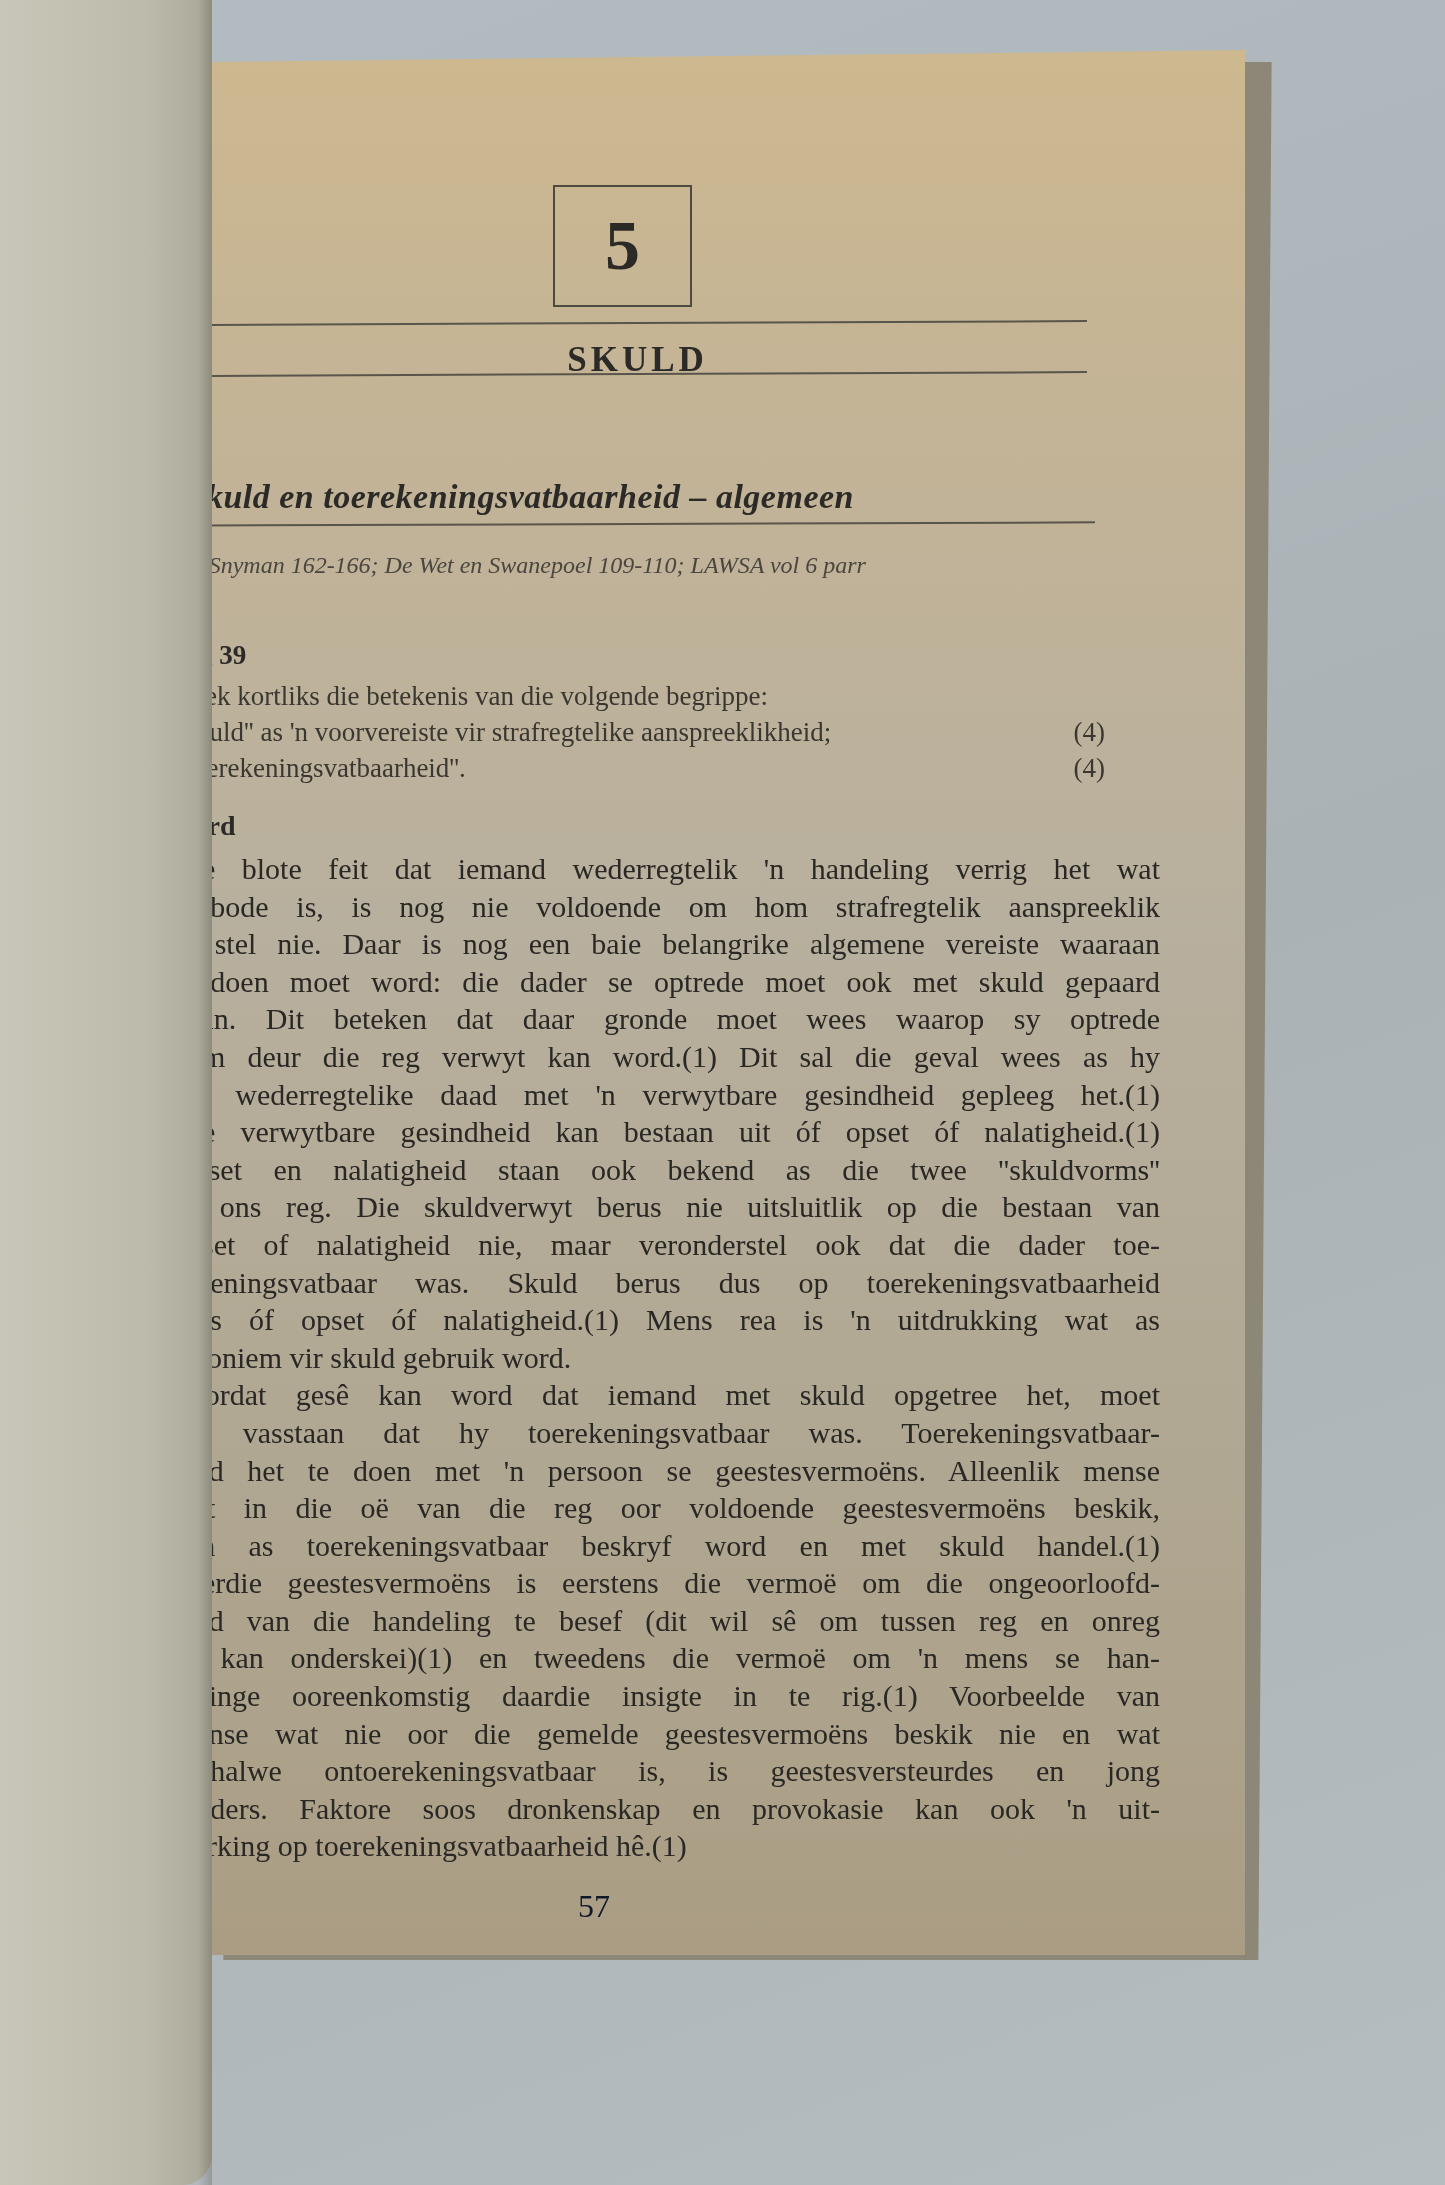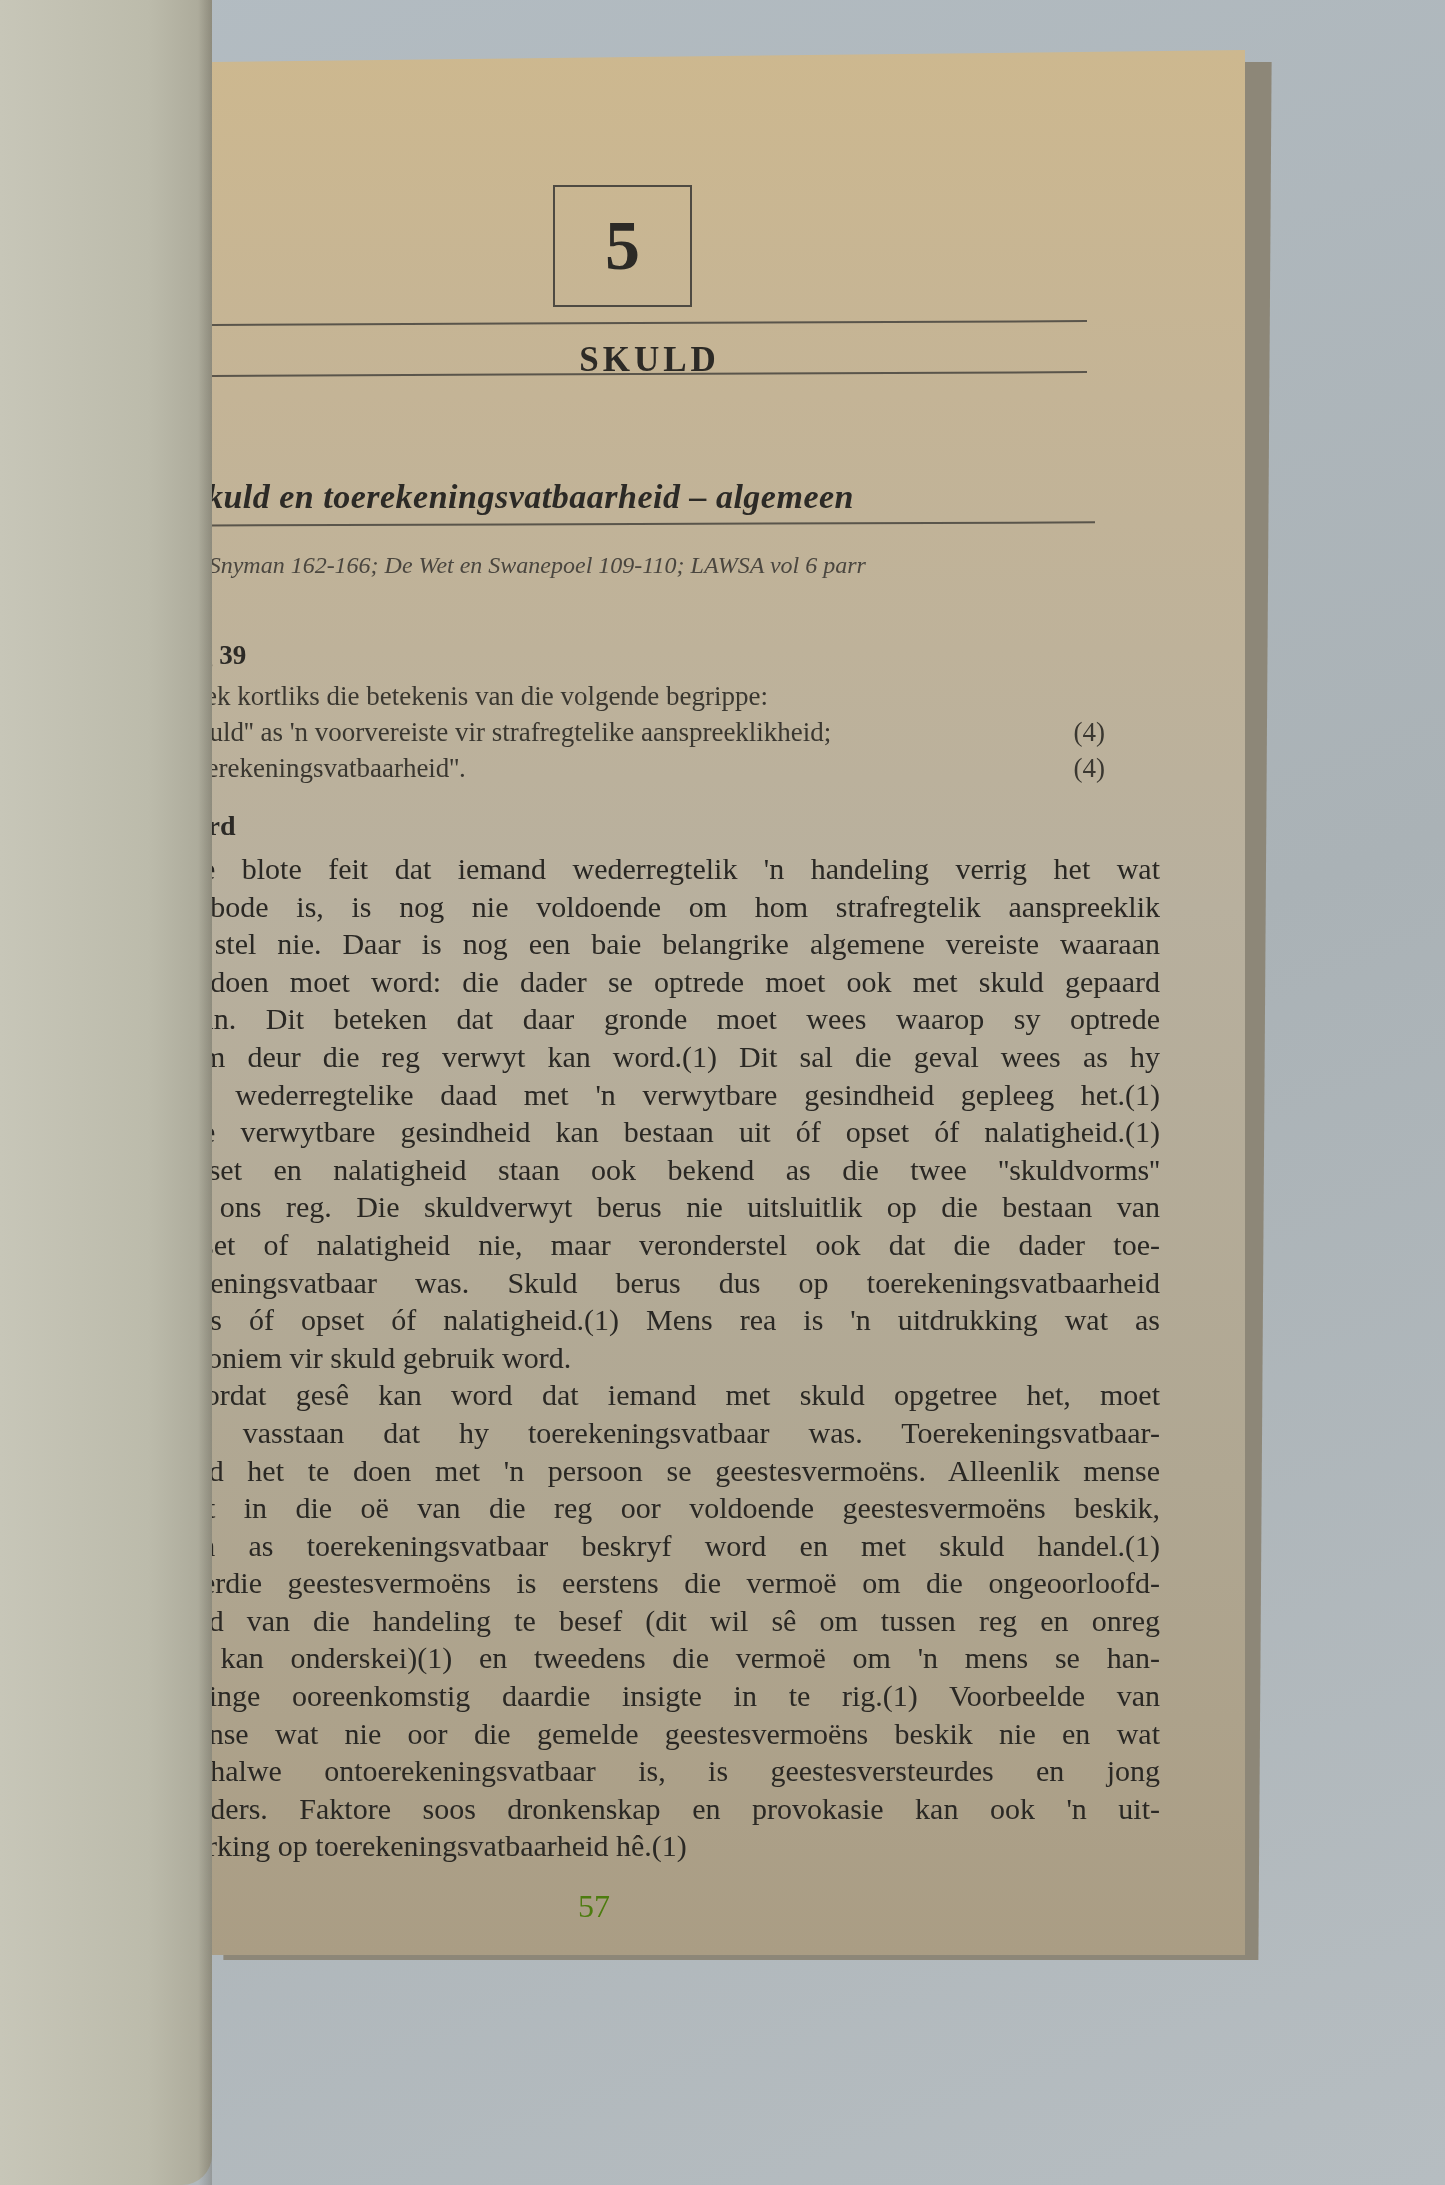--- a/index.html
+++ b/index.html
@@ -27,21 +27,21 @@
       position:absolute; right:0; top:0; width:14px; height:100%;
       background: linear-gradient(90deg, rgba(0,0,0,0), rgba(60,55,45,0.25));
     }
     .chapter-box {
       position:absolute; left:553px; top:185px; width:135px; height:118px;
       border:2px solid #4e4a42; display:flex; align-items:center; justify-content:center;
       font-size:70px; font-weight:bold; color:#2c2a26;
     }
     .rule { position:absolute; height:2px; background:#5a554b; }
     .chapter-title {
-      position:absolute; left:212px; width:875px; top:340px; text-align:center;
+      position:absolute; left:200px; width:875px; top:340px; text-align:center;
       font-size:35px; font-weight:bold; letter-spacing:4px; color:#2c2a26;
     }
     .section-heading {
       position:absolute; left:160px; top:478px; font-size:34px; font-weight:bold;
       font-style:italic; color:#2c2a26; white-space:nowrap; letter-spacing:0.5px;
     }
     .source-ref {
       position:absolute; left:160px; top:548px; font-size:24px; font-style:italic;
       color:#4a463f; white-space:nowrap; line-height:34px;
     }
@@ -57,21 +57,21 @@
       position:absolute; left:150px; top:810px; font-size:28px; font-weight:bold; color:#2c2a26;
     }
     .body {
       position:absolute; left:150px; top:850px; width:1010px; font-size:30px; color:#2a2824;
       line-height:37.6px;
     }
     .body .line { white-space:nowrap; text-align:justify; text-align-last:justify; display:block; }
     .body .line.last { text-align-last:left; }
     .body .indent { padding-left:22px; }
     .page-number {
-      position:absolute; left:578px; top:1888px; font-size:32px; color:#4d7c0f;
+      position:absolute; left:578px; top:1888px; font-size:32px; color:#0f172a;
     }
   </style>
 </head>
 <body>
 
 <div class="left-page">
     <div class="gutter"></div>
   </div>
 <div class="page-stack"></div>
 

